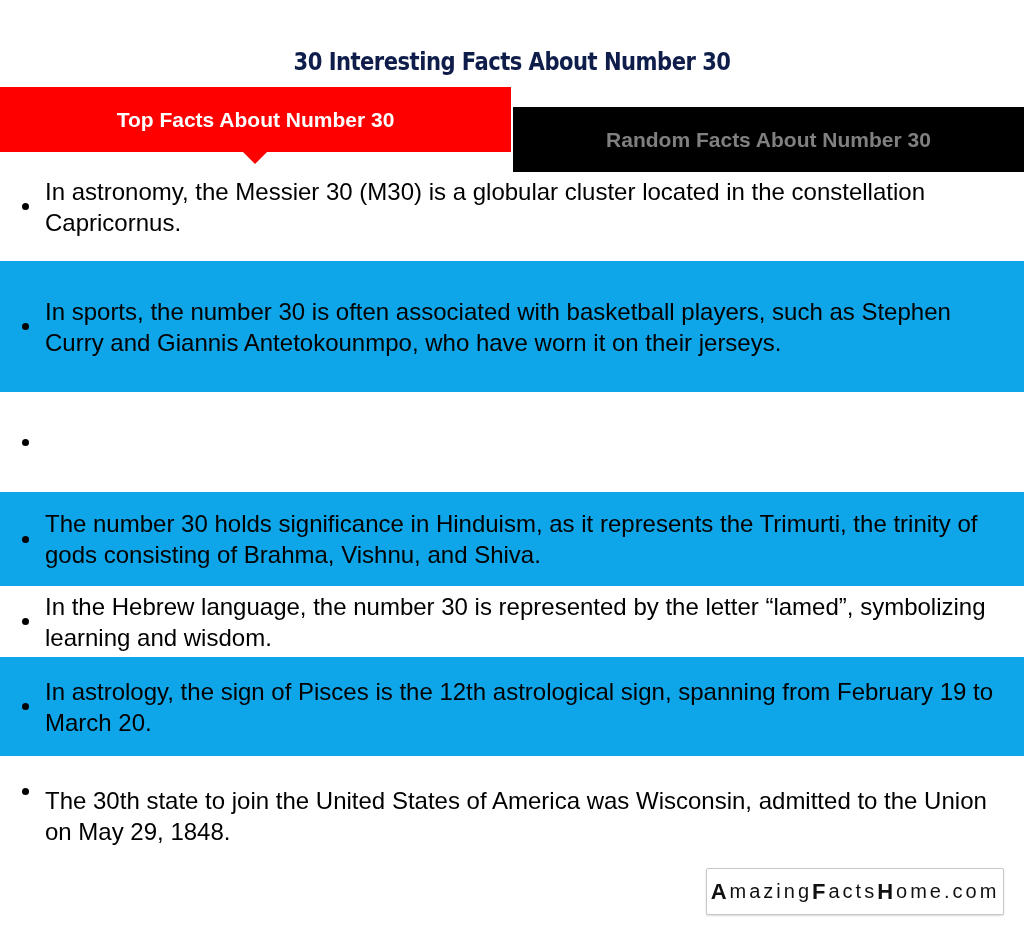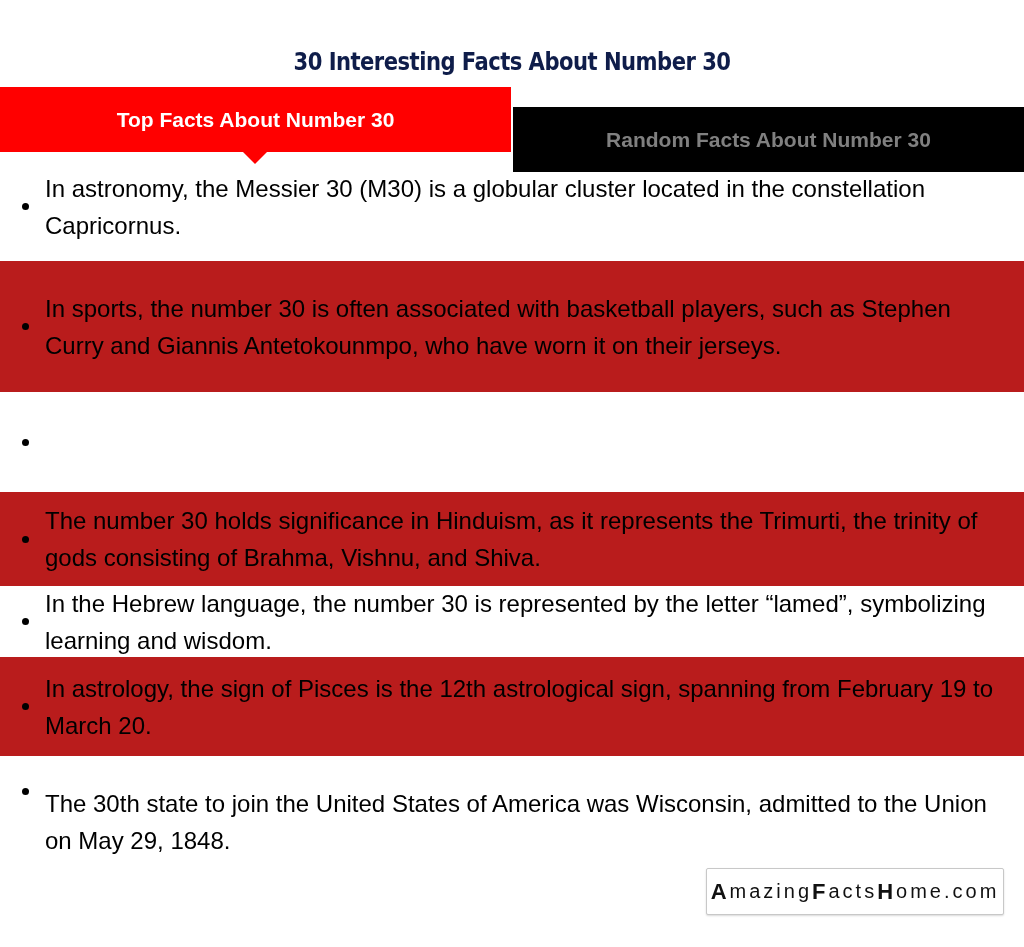--- a/index.html
+++ b/index.html
@@ -81,27 +81,27 @@
       list-style: none;
     }
     .fact-row {
       position: relative;
       box-sizing: border-box;
       width: 1024px;
       padding-left: 45px;
       padding-right: 20px;
       font-family: "Liberation Sans", sans-serif;
       font-size: 24px;
-      line-height: 37px;
+      line-height: 31px;
       color: #000000;
       display: flex;
       align-items: center;
     }
     .fact-row.alt {
-      background: #b91c1c;
+      background: #0ea5e9;
     }
     .fact-row .bullet {
       position: absolute;
       left: 22px;
       width: 7px;
       height: 7px;
       border-radius: 50%;
       background: #000;
     }
     .fact-text {

